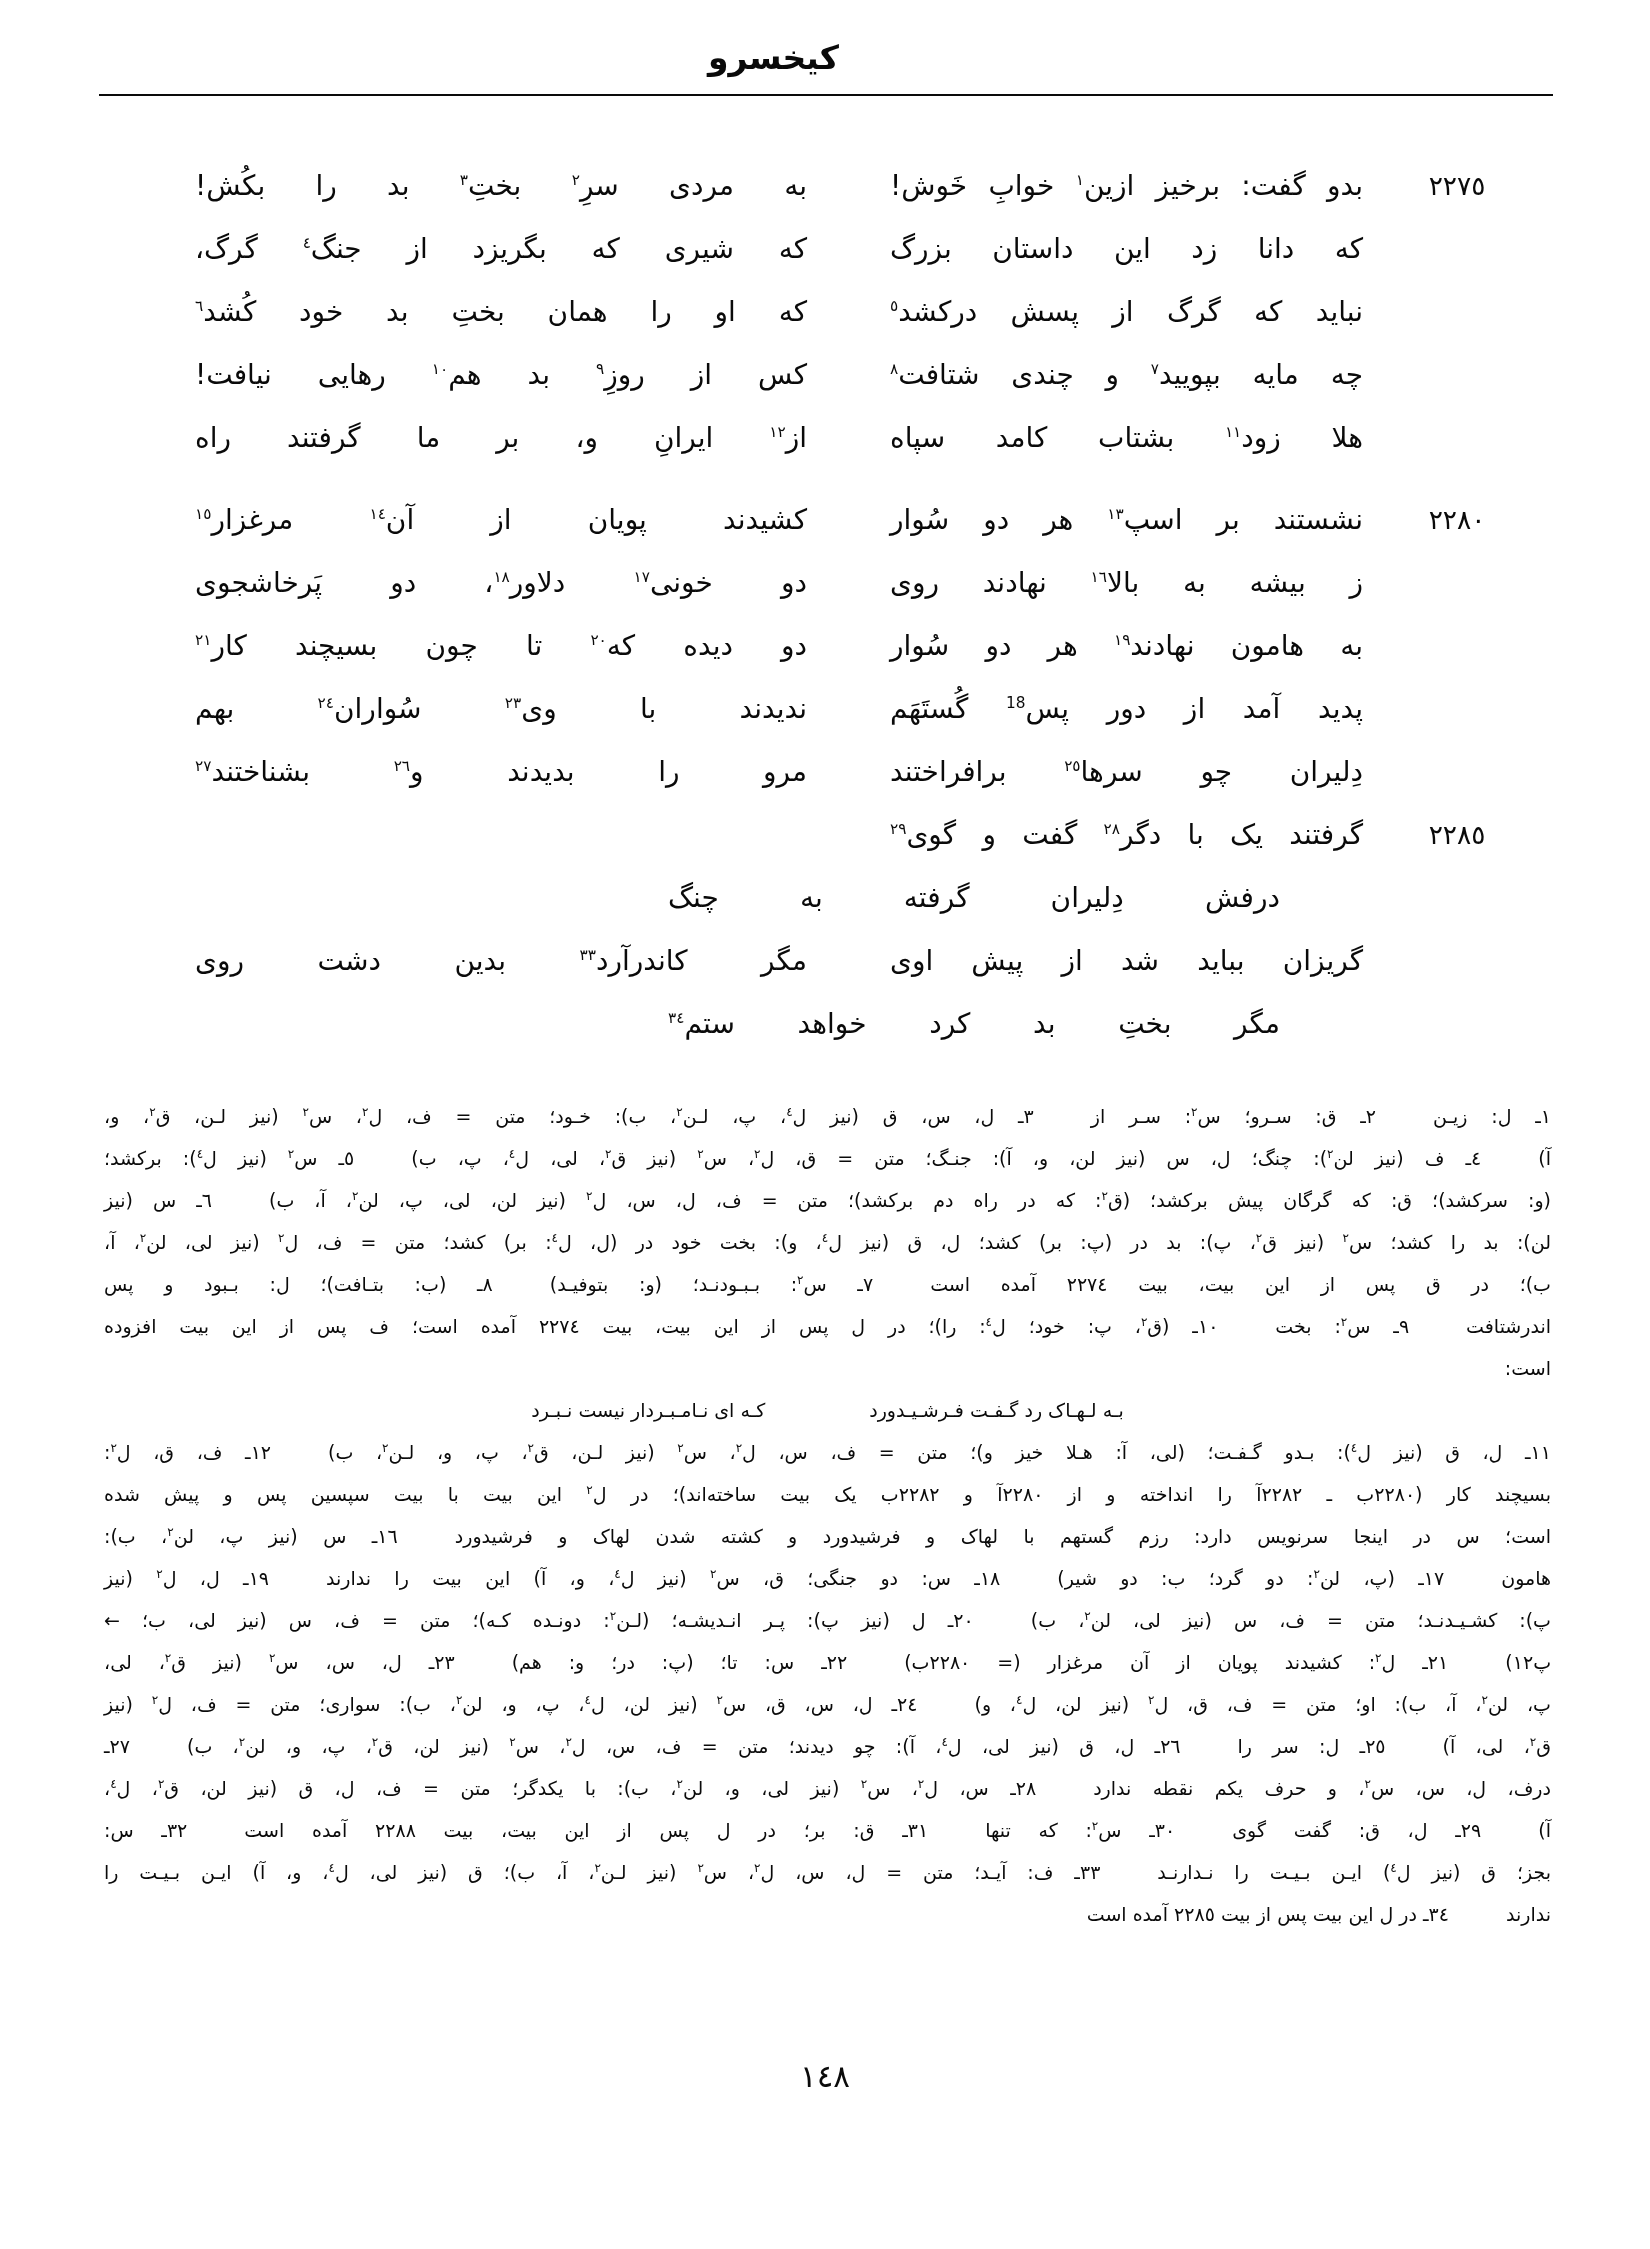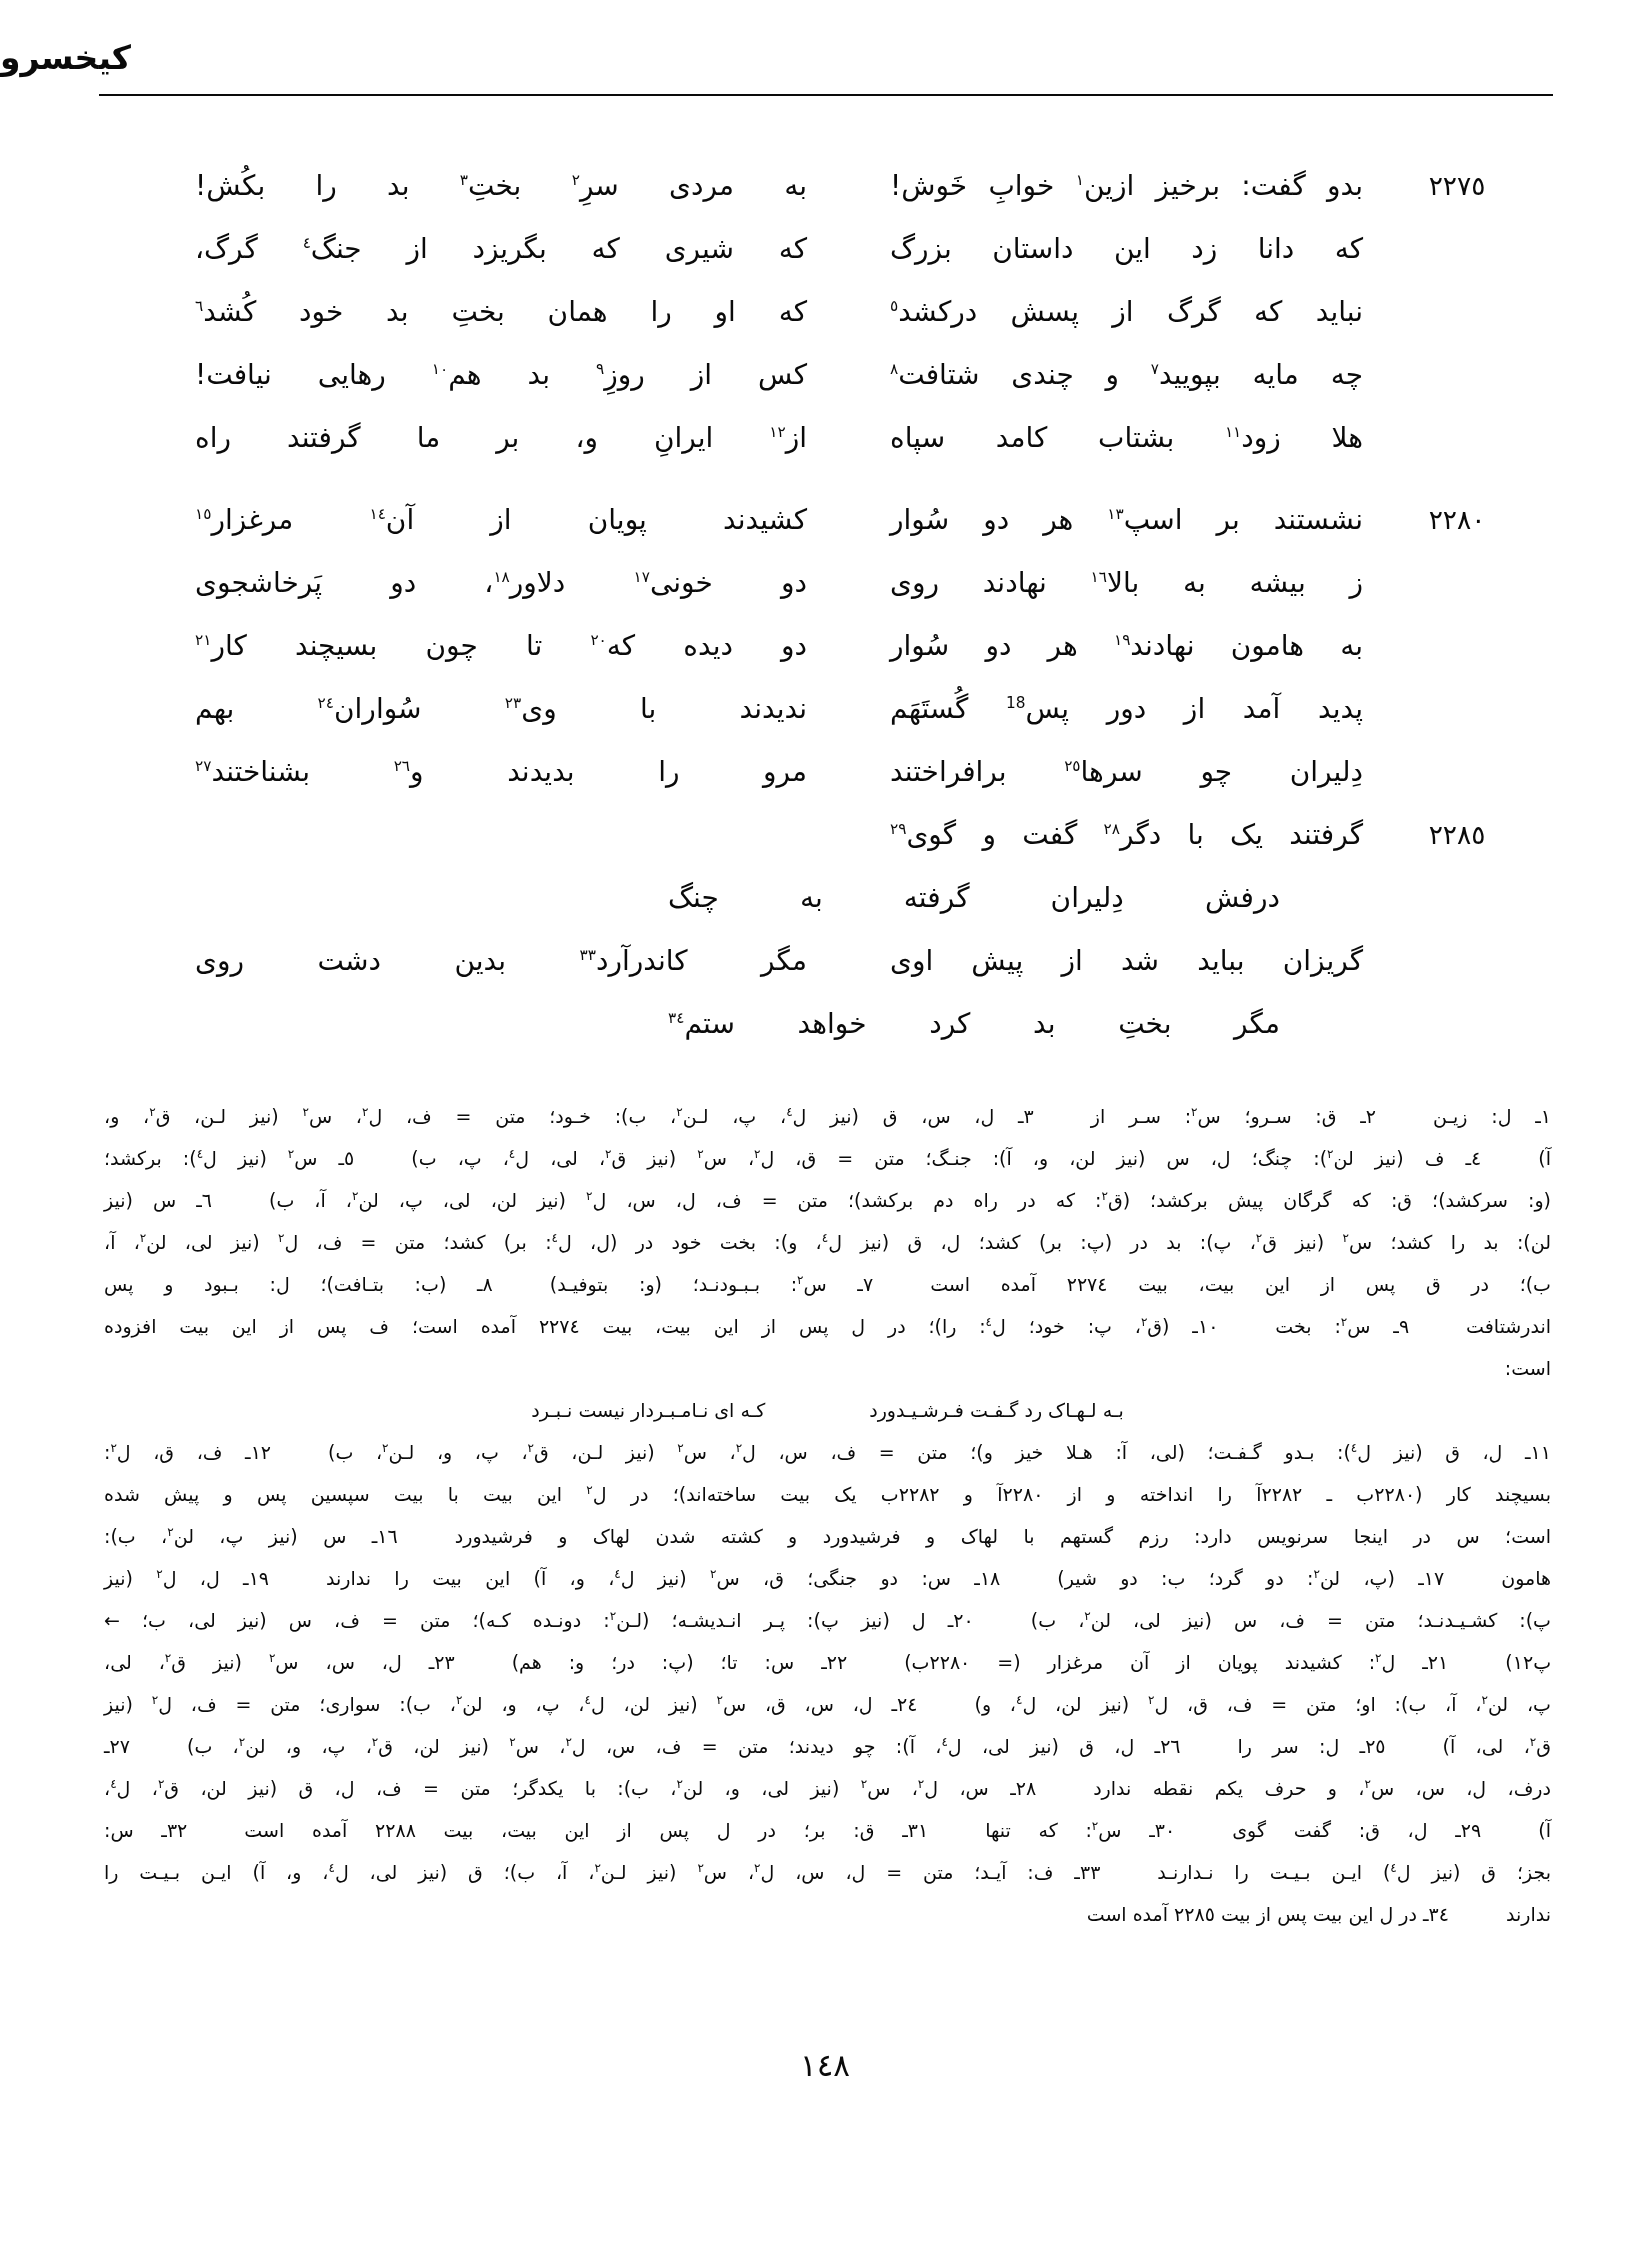--- a/index.html
+++ b/index.html
@@ -2,42 +2,42 @@
 <html lang="fa" dir="rtl" style="font-size:11px"><head>
 <meta charset="utf-8">
 <style>
   html,body{margin:0;padding:0;background:#e8e8e4;}
   .page{
     width:1650px;height:2250px;margin:0 auto;position:relative;
     background:#ffffff;color:#0a0a0a;direction:rtl;overflow:hidden;
     font-family:"DejaVu Sans",sans-serif;
   }
   
-  .running-head{padding:38px 103px 0 0;text-align:left;}
+  .running-head{padding:38px 103px 0 0;text-align:center;}
   .head-title{font-size:33px;font-weight:bold;letter-spacing:0.7px;}
   .head-rule{border:none;border-top:2.8px solid #0a0a0a;margin:16.7px 97px 0 99px;}
   
   .verses{margin:58px 99px 0 104px;}
   .verse-group + .verse-group{margin-top:19.5px;}
   .bayt{display:flex;flex-direction:row;height:63px;}
   .vnum{flex:none;width:188px;text-align:center;font-size:26.4px;line-height:63px;}
   .hem{font-size:28px;line-height:63px;white-space:nowrap;
        text-align:justify;text-align-last:justify;}
   .hem-r{flex:none;width:473px;}
   .hem-l{flex:none;width:612px;margin-right:83px;}
   .hem sup{font-size:15.3px;line-height:0;vertical-align:super;}
   
   .apparatus{margin:40px 99px 0 104px;font-size:19px;}
   .app-line{line-height:42px;text-align:justify;text-align-last:justify;}
   .app-line.r{text-align:right;text-align-last:right;}
   .app-line sup,.app-bayt sup{font-size:12px;line-height:0;vertical-align:super;}
   .app-bayt{line-height:42px;text-align:center;}
   .bayt-gap{display:inline-block;width:104px;}
   
-  .page-number{position:absolute;left:0;right:0;bottom:167px;text-align:center;font-size:31px;}
+  .page-number{position:absolute;left:0;right:0;bottom:156px;text-align:center;font-size:31px;}
 </style>
 </head>
 <body>
 
 <div class="page">
   <div class="running-head">
     <span class="head-title">کیخسرو</span>
   </div>
   <hr class="head-rule">
   <section class="verses" id="verse-groups">

